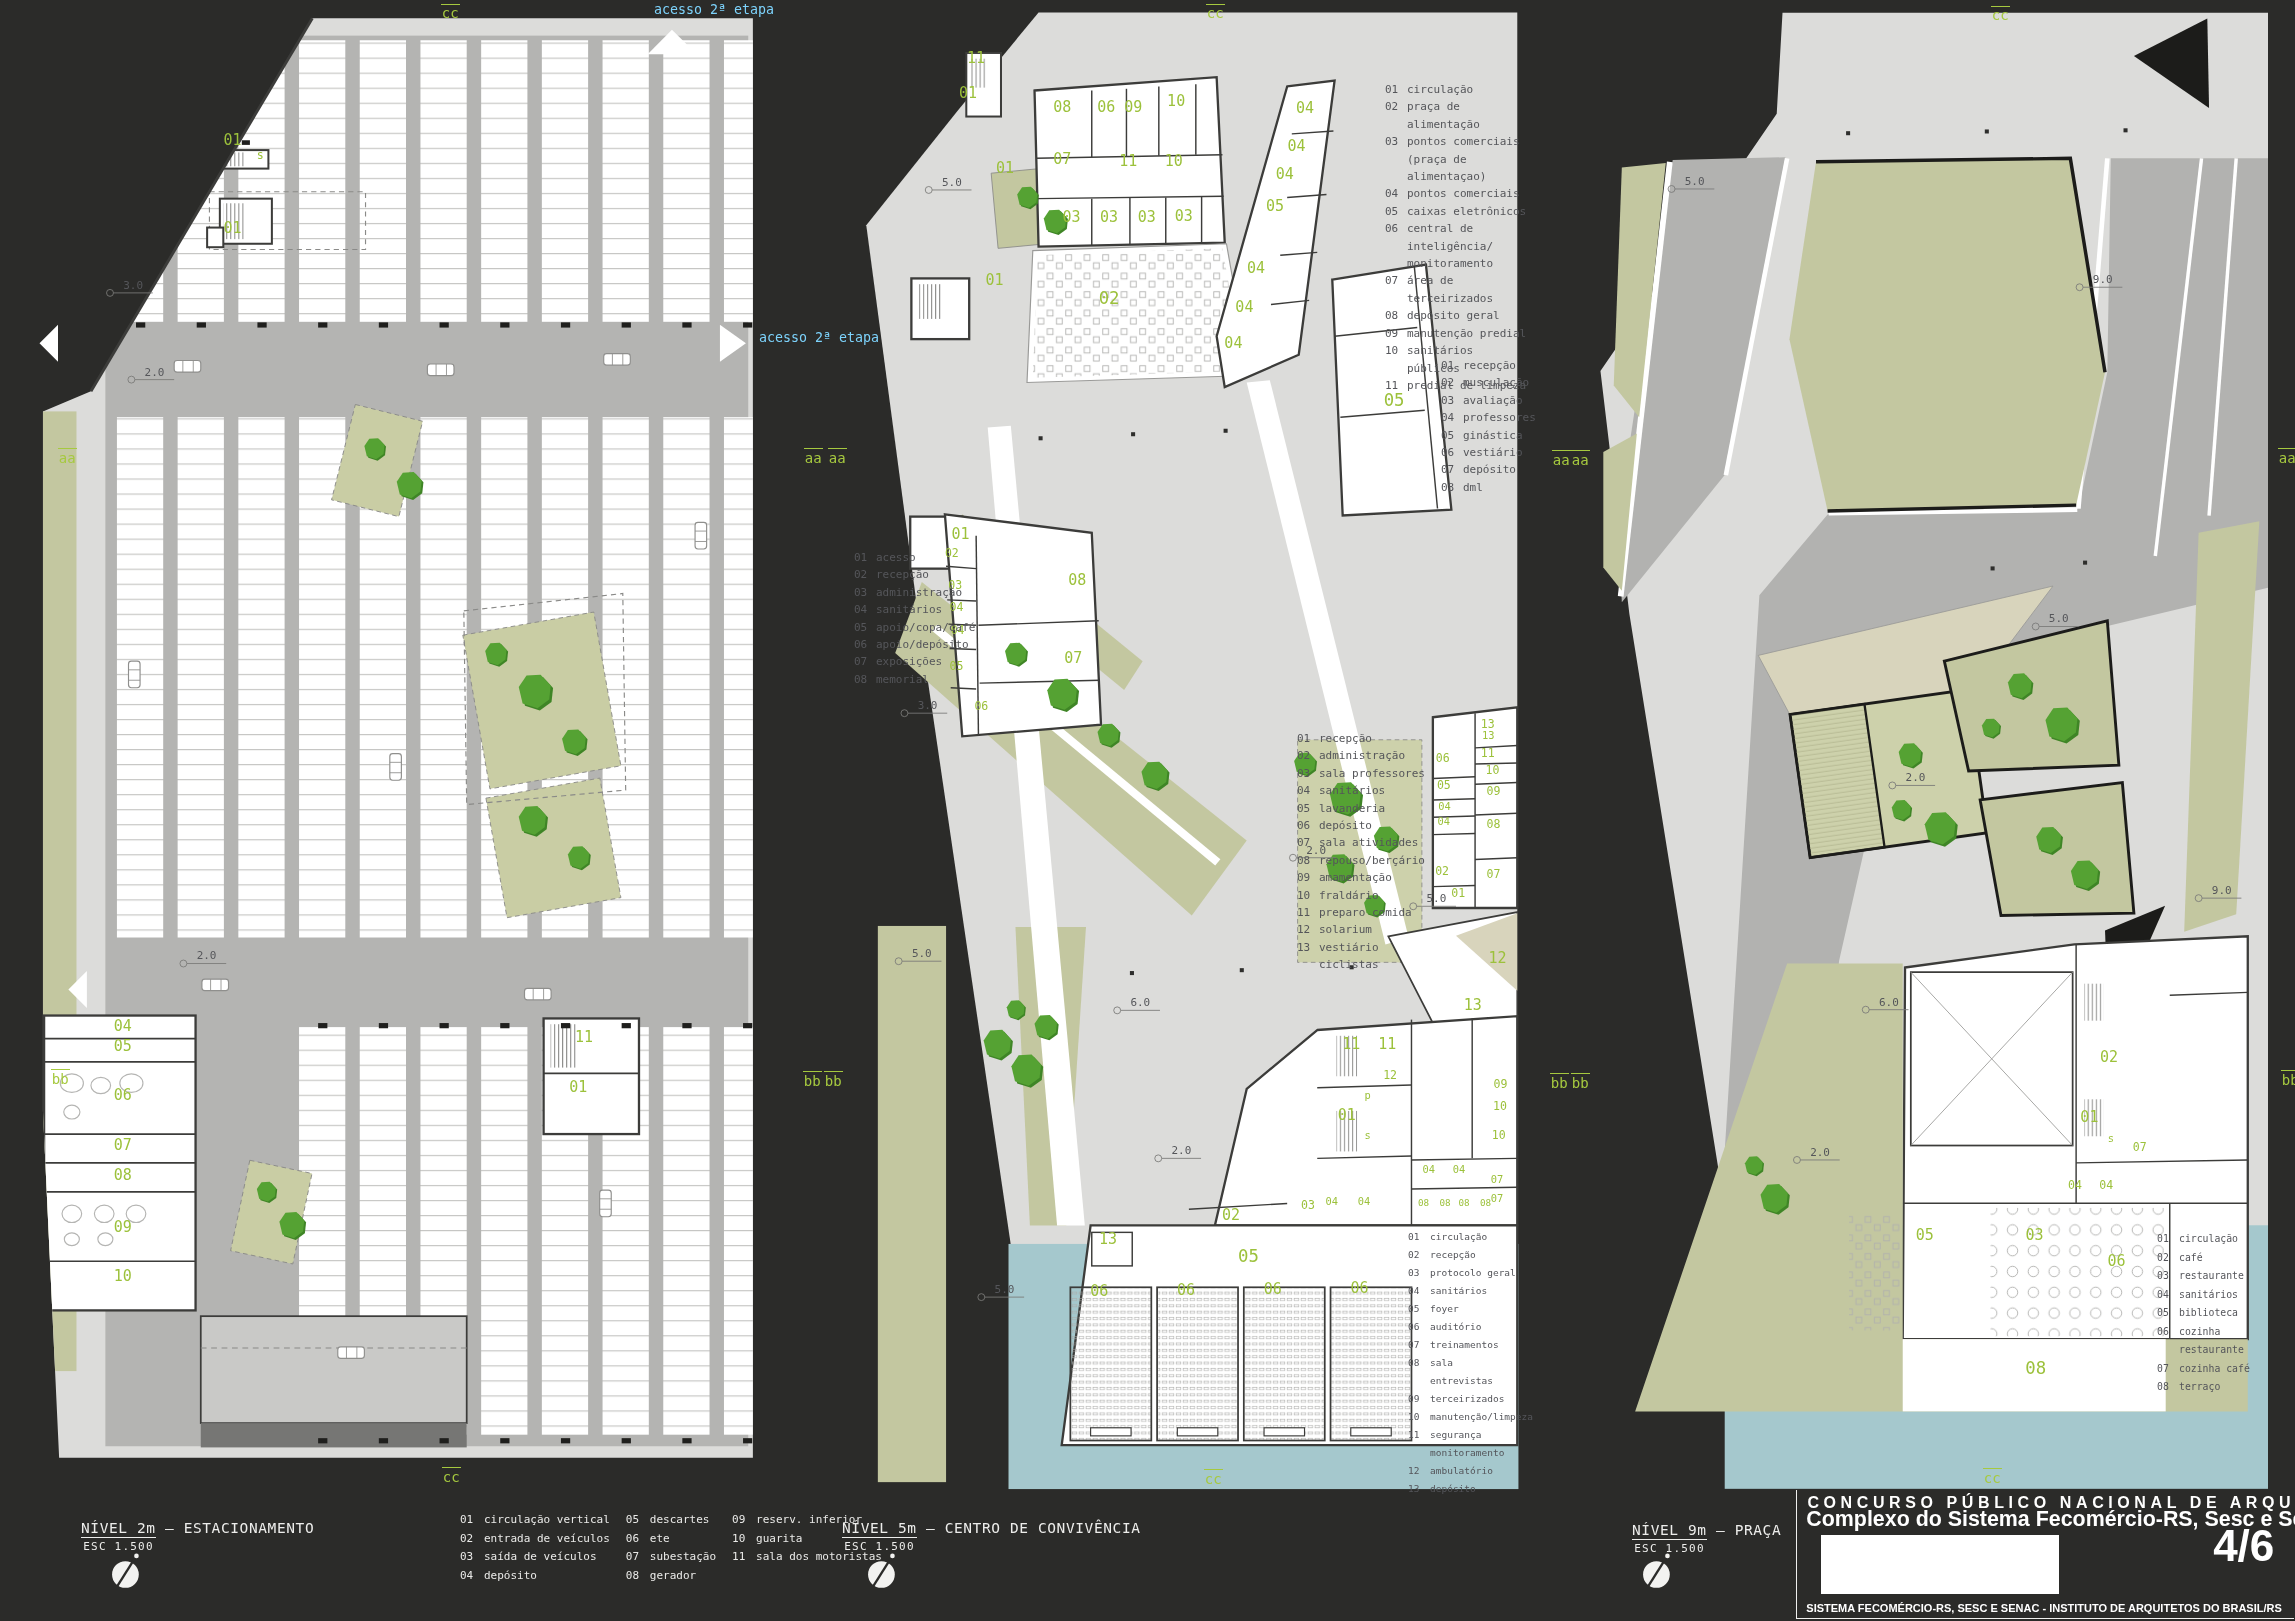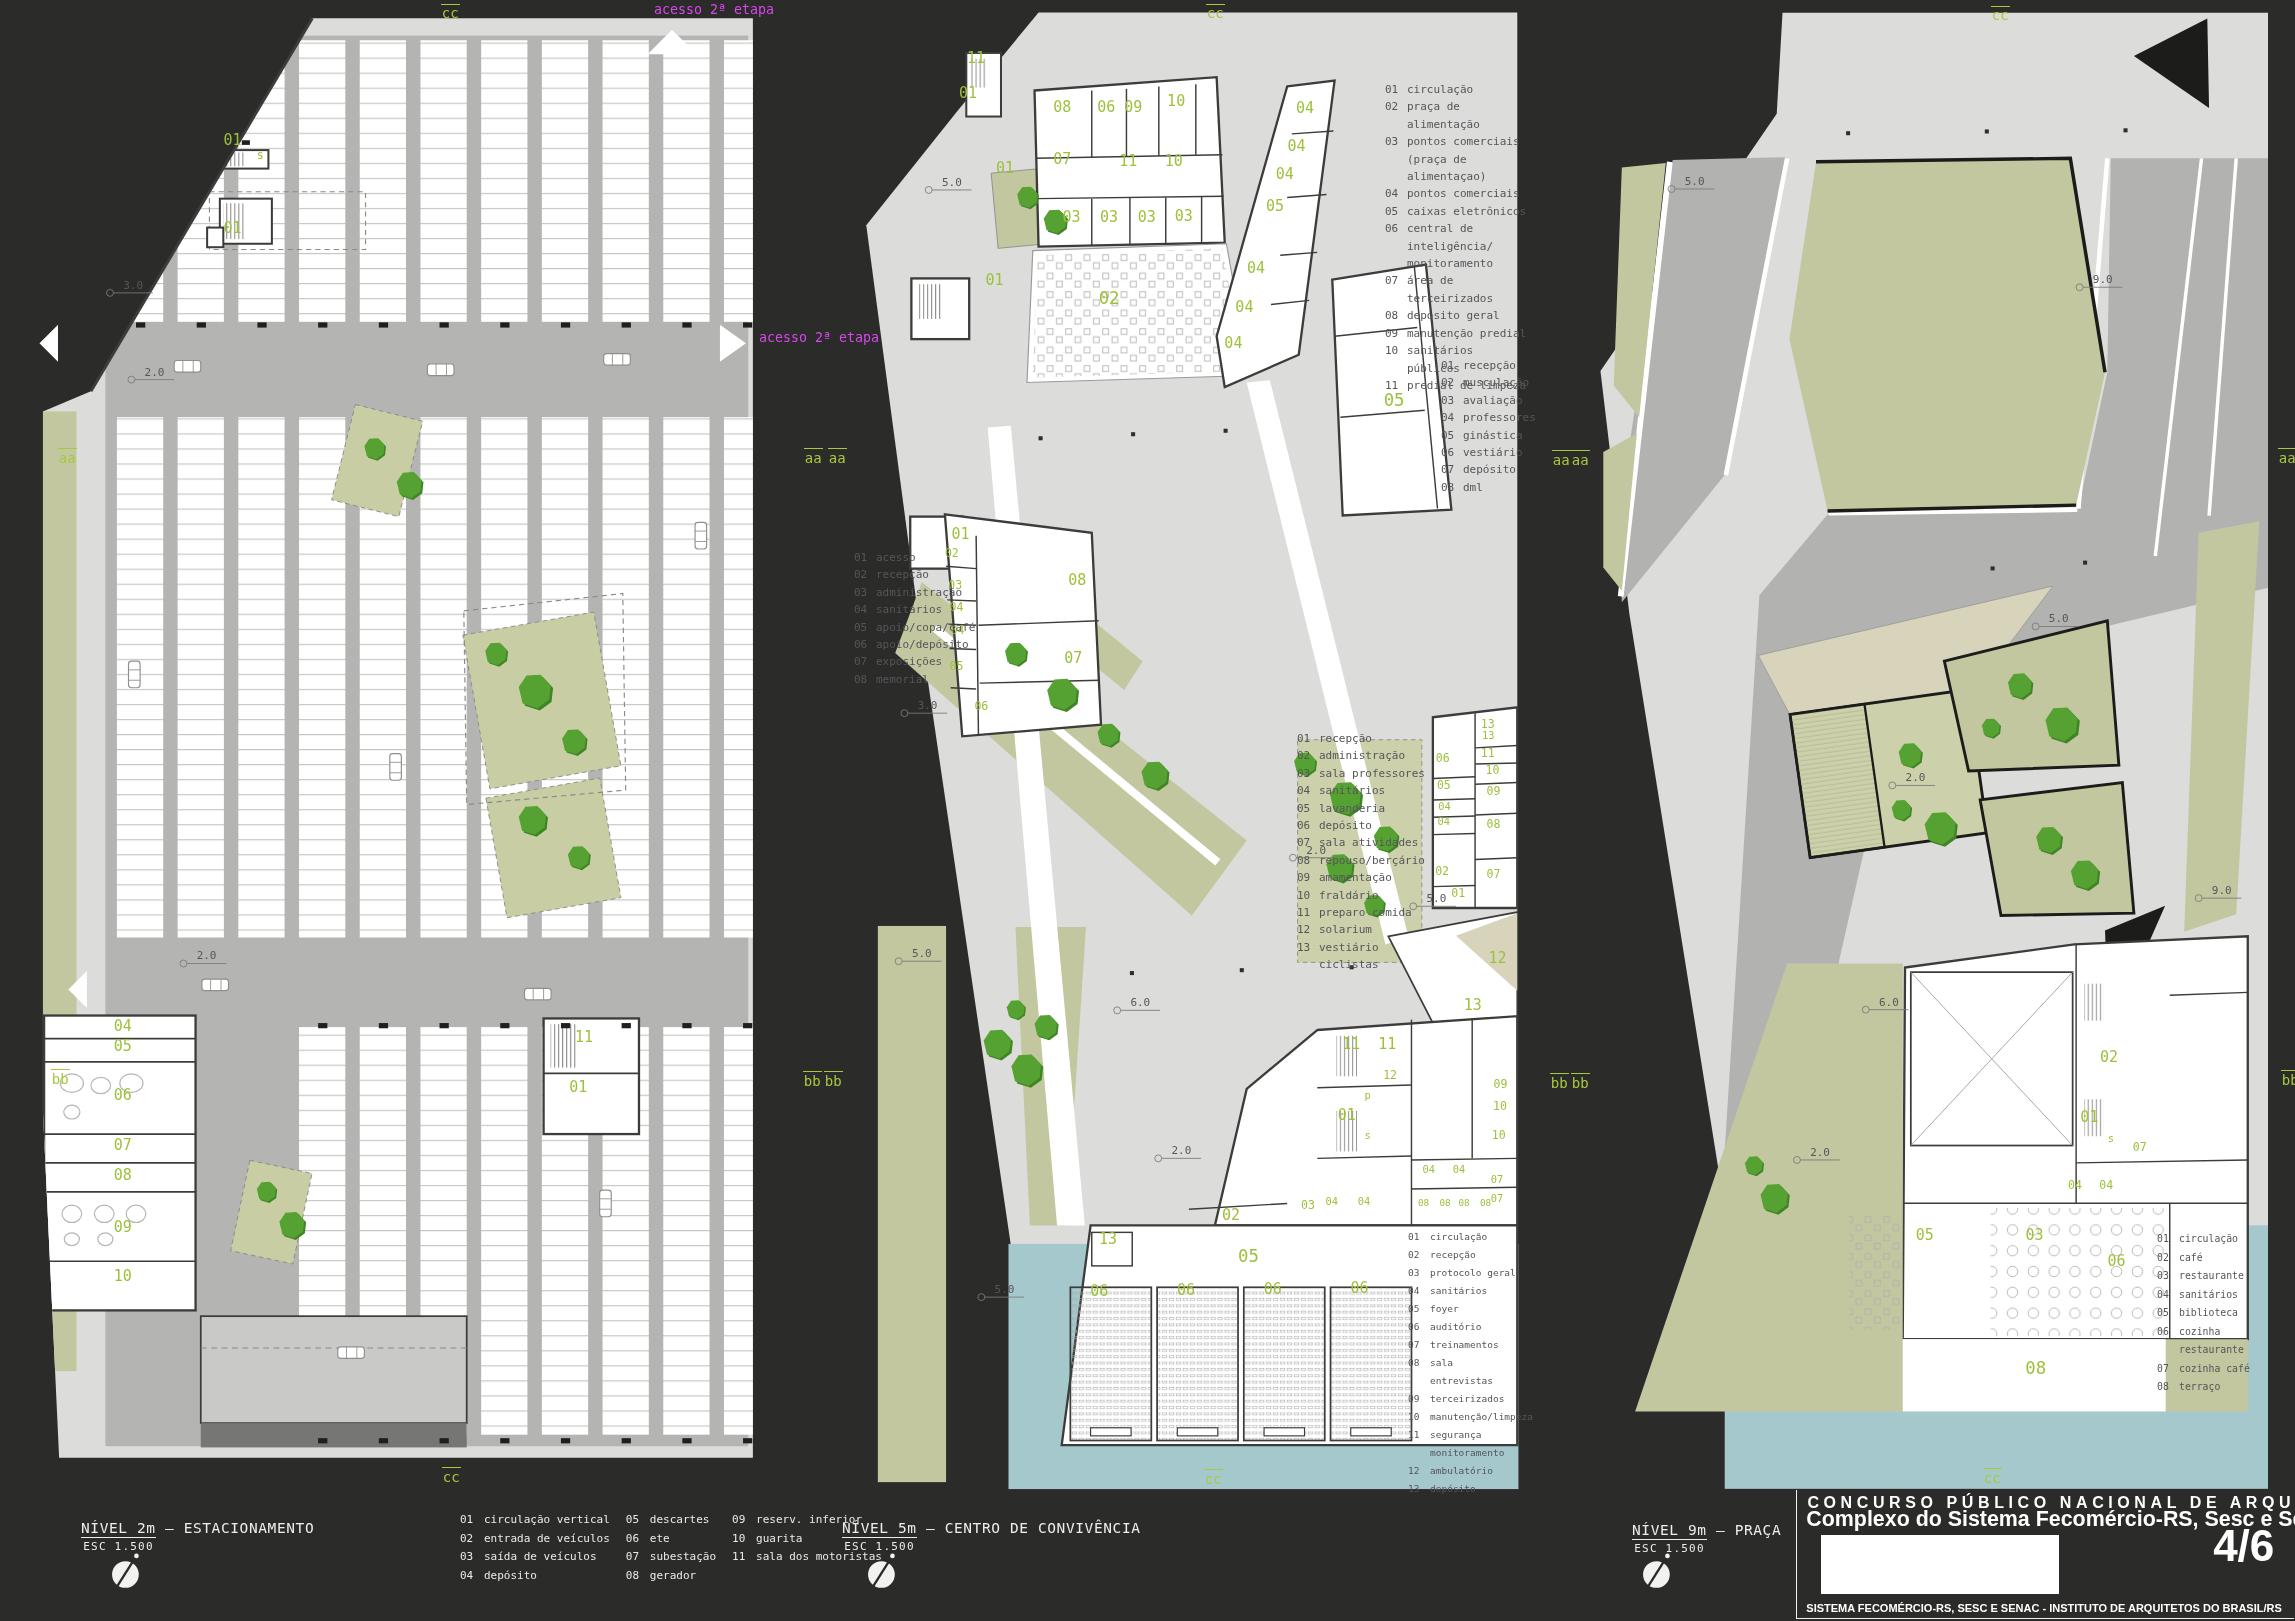--- a/index.html
+++ b/index.html
@@ -28,21 +28,21 @@
   .cap{position:absolute;color:#ededeb;}
   .cap .t{font-size:14.5px;letter-spacing:0.6px;white-space:nowrap;}
   .cap .escwrap{text-align:left;margin-top:1.2px;}
   .cap .esc{display:inline-block;border-top:1.2px solid #ededeb;padding:1.7px 2.3px 0 2.3px;
             font-size:11px;letter-spacing:1.2px;}
   #cap1{left:81px;top:1520px;width:191px;text-align:right;}
   #cap2{left:842px;top:1520px;width:230px;text-align:left;}
   #cap3{left:1632px;top:1522px;width:121px;text-align:left;}
   .compass{position:absolute;}
   
-  .access{position:absolute;color:#d946ef;font-size:13.3px;white-space:nowrap;}
+  .access{position:absolute;color:#7dd3fc;font-size:13.3px;white-space:nowrap;}
   #access-top{left:636px;top:2.3px;width:156px;text-align:center;}
   #access-right{left:759px;top:330px;}
   .sec{position:absolute;color:#a6c93f;font-size:14px;border-top:1.2px solid #a6c93f;
        padding-top:0.6px;min-width:18.5px;text-align:center;}
   
   #titleblock{position:absolute;left:1796px;top:1490px;width:497px;height:128px;
               border-left:1.2px solid #f0f0ee;border-bottom:1.7px solid #f0f0ee;
               color:#fff;font-family:"Liberation Sans",sans-serif;}
   #tb-line1{position:absolute;left:10.4px;top:3.5px;font-size:16px;font-weight:700;letter-spacing:4.6px;white-space:nowrap;}
   #tb-line2{position:absolute;left:9.3px;top:17.4px;font-size:21.4px;font-weight:700;letter-spacing:0px;white-space:nowrap;}

